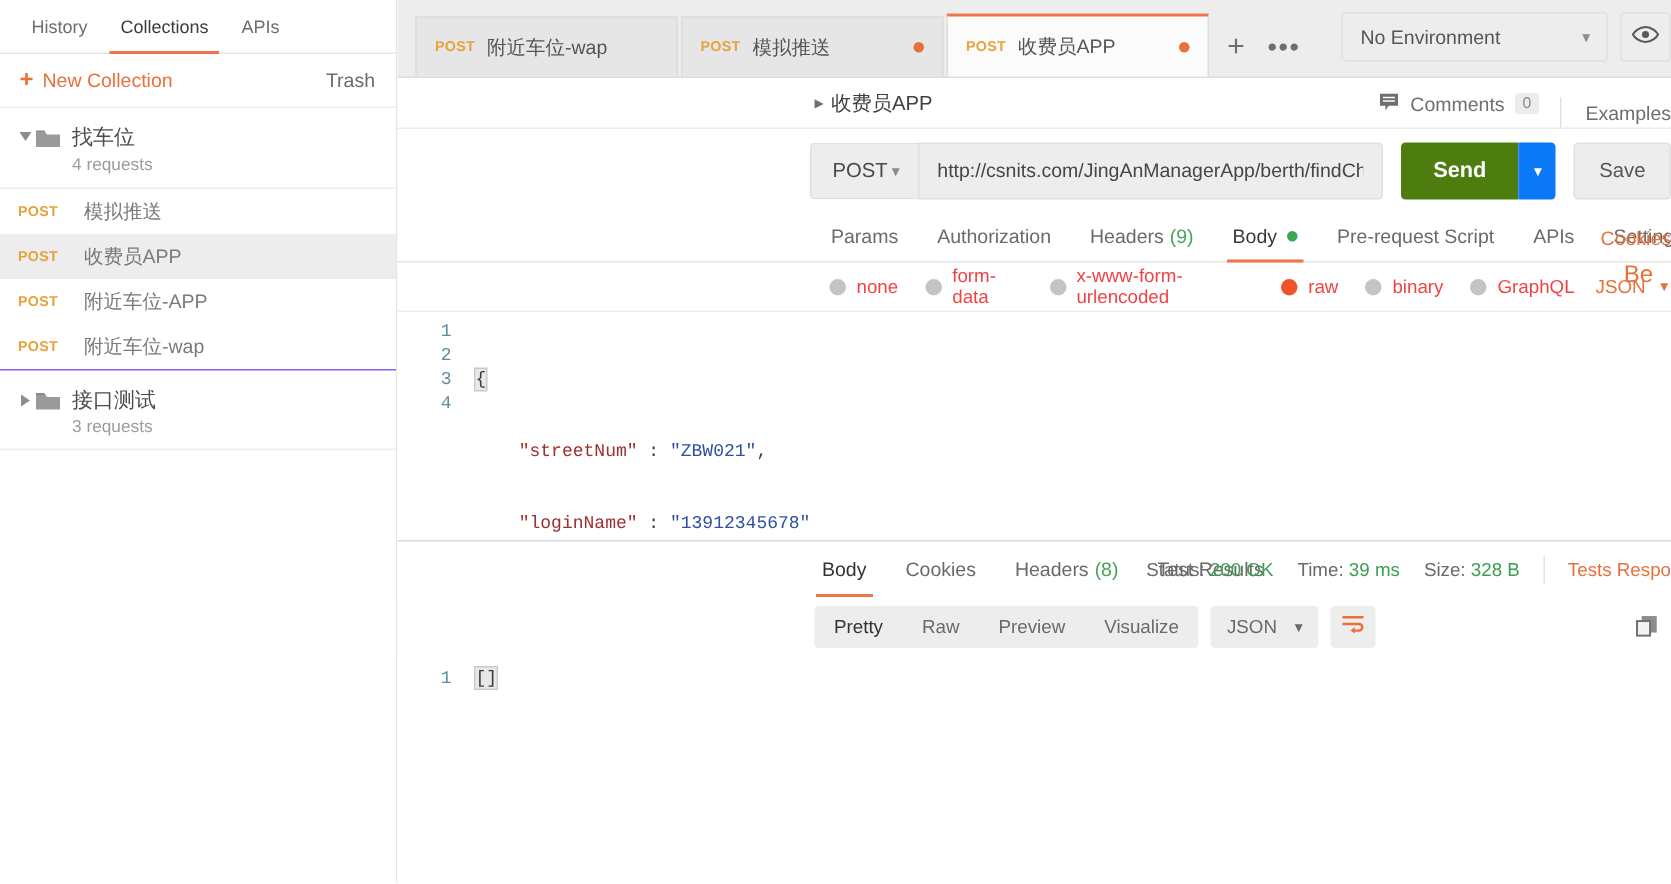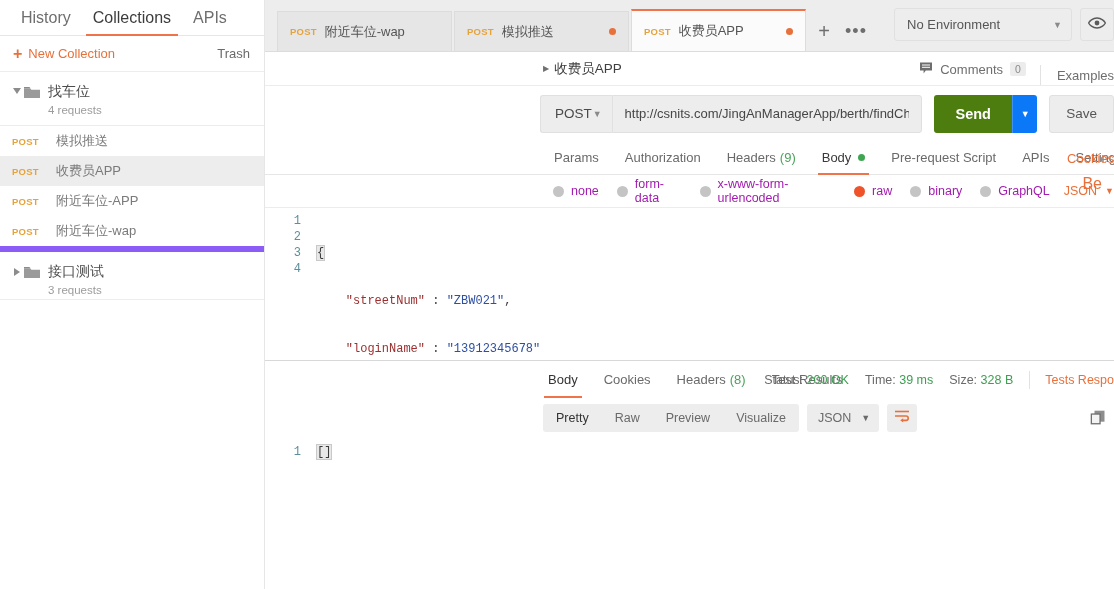--- a/index.html
+++ b/index.html
@@ -42,21 +42,21 @@
 
   .side-tabs {
     display: flex; align-items: stretch;
     height: 36px;
     border-bottom: 1px solid #e6e6e6;
     padding: 0 10px;
   }
   .side-tab {
     display: flex; align-items: center;
     padding: 0 11px;
-    font-size: 16px; color: #6e6e6e;
+    font-size: 12px; color: #6e6e6e;
     position: relative; cursor: pointer;
   }
   .side-tab.active { color: #3c3c3c; }
   .side-tab.active::after {
     content: ""; position: absolute;
     left: 4px; right: 4px; bottom: -1px; height: 2px;
     background: #f0734a;
   }
 
   .newrow {
@@ -265,21 +265,21 @@
     display: flex; align-items: center;
     padding-left: 288px;
     position: relative;
   }
   .radio { display: flex; align-items: center; margin-right: 18px; cursor: pointer; }
   .radio .dot {
     width: 11px; height: 11px; border-radius: 50%;
     background: #c4c4c4; margin-right: 7px; flex: 0 0 11px;
   }
   .radio.on .dot { background: #f0522a; }
-  .radio .lbl { font-size: 12.5px; color: #a21caf; }
+  .radio .lbl { font-size: 12.5px; color: #ef4444; }
   .jsonsel {
     display: flex; align-items: center;
     color: #e8703a; font-size: 12.5px; cursor: pointer; margin-left: -4px;
   }
   .jsonsel .cd { font-size: 9px; margin-left: 8px; color: #e8703a; }
   .beautify {
     position: absolute; right: 12px; top: 0; height: 32px;
     display: flex; align-items: flex-start;
     color: #e8703a; font-size: 16px; cursor: pointer;
   }
@@ -439,21 +439,21 @@
       </div>
       <div class="req">
         <span class="verb">POST</span>
         <span class="rname">附近车位-APP</span>
       </div>
       <div class="req">
         <span class="verb">POST</span>
         <span class="rname">附近车位-wap</span>
       </div>
 
-      <div class="folder" style="border-top:6px solid #8b5cf6">
+      <div class="folder" style="border-top:1px solid #8b5cf6">
         <span class="caret">
           <svg width="6" height="8" viewBox="0 0 6 8">
               <polygon points="0,0 0,8 6,4" fill="#8c8c8c"></polygon>
             </svg>
         </span>
         <span class="folder-ico">
           <svg width="16" height="13" viewBox="0 0 16 13">
             <path d="M0 2.2h6l1.4 1.5H16V12H0z" fill="#9a9a9a"></path>
             <path d="M0 1h5.4l1.2 1.3H0z" fill="#8a8a8a"></path>
           </svg>

